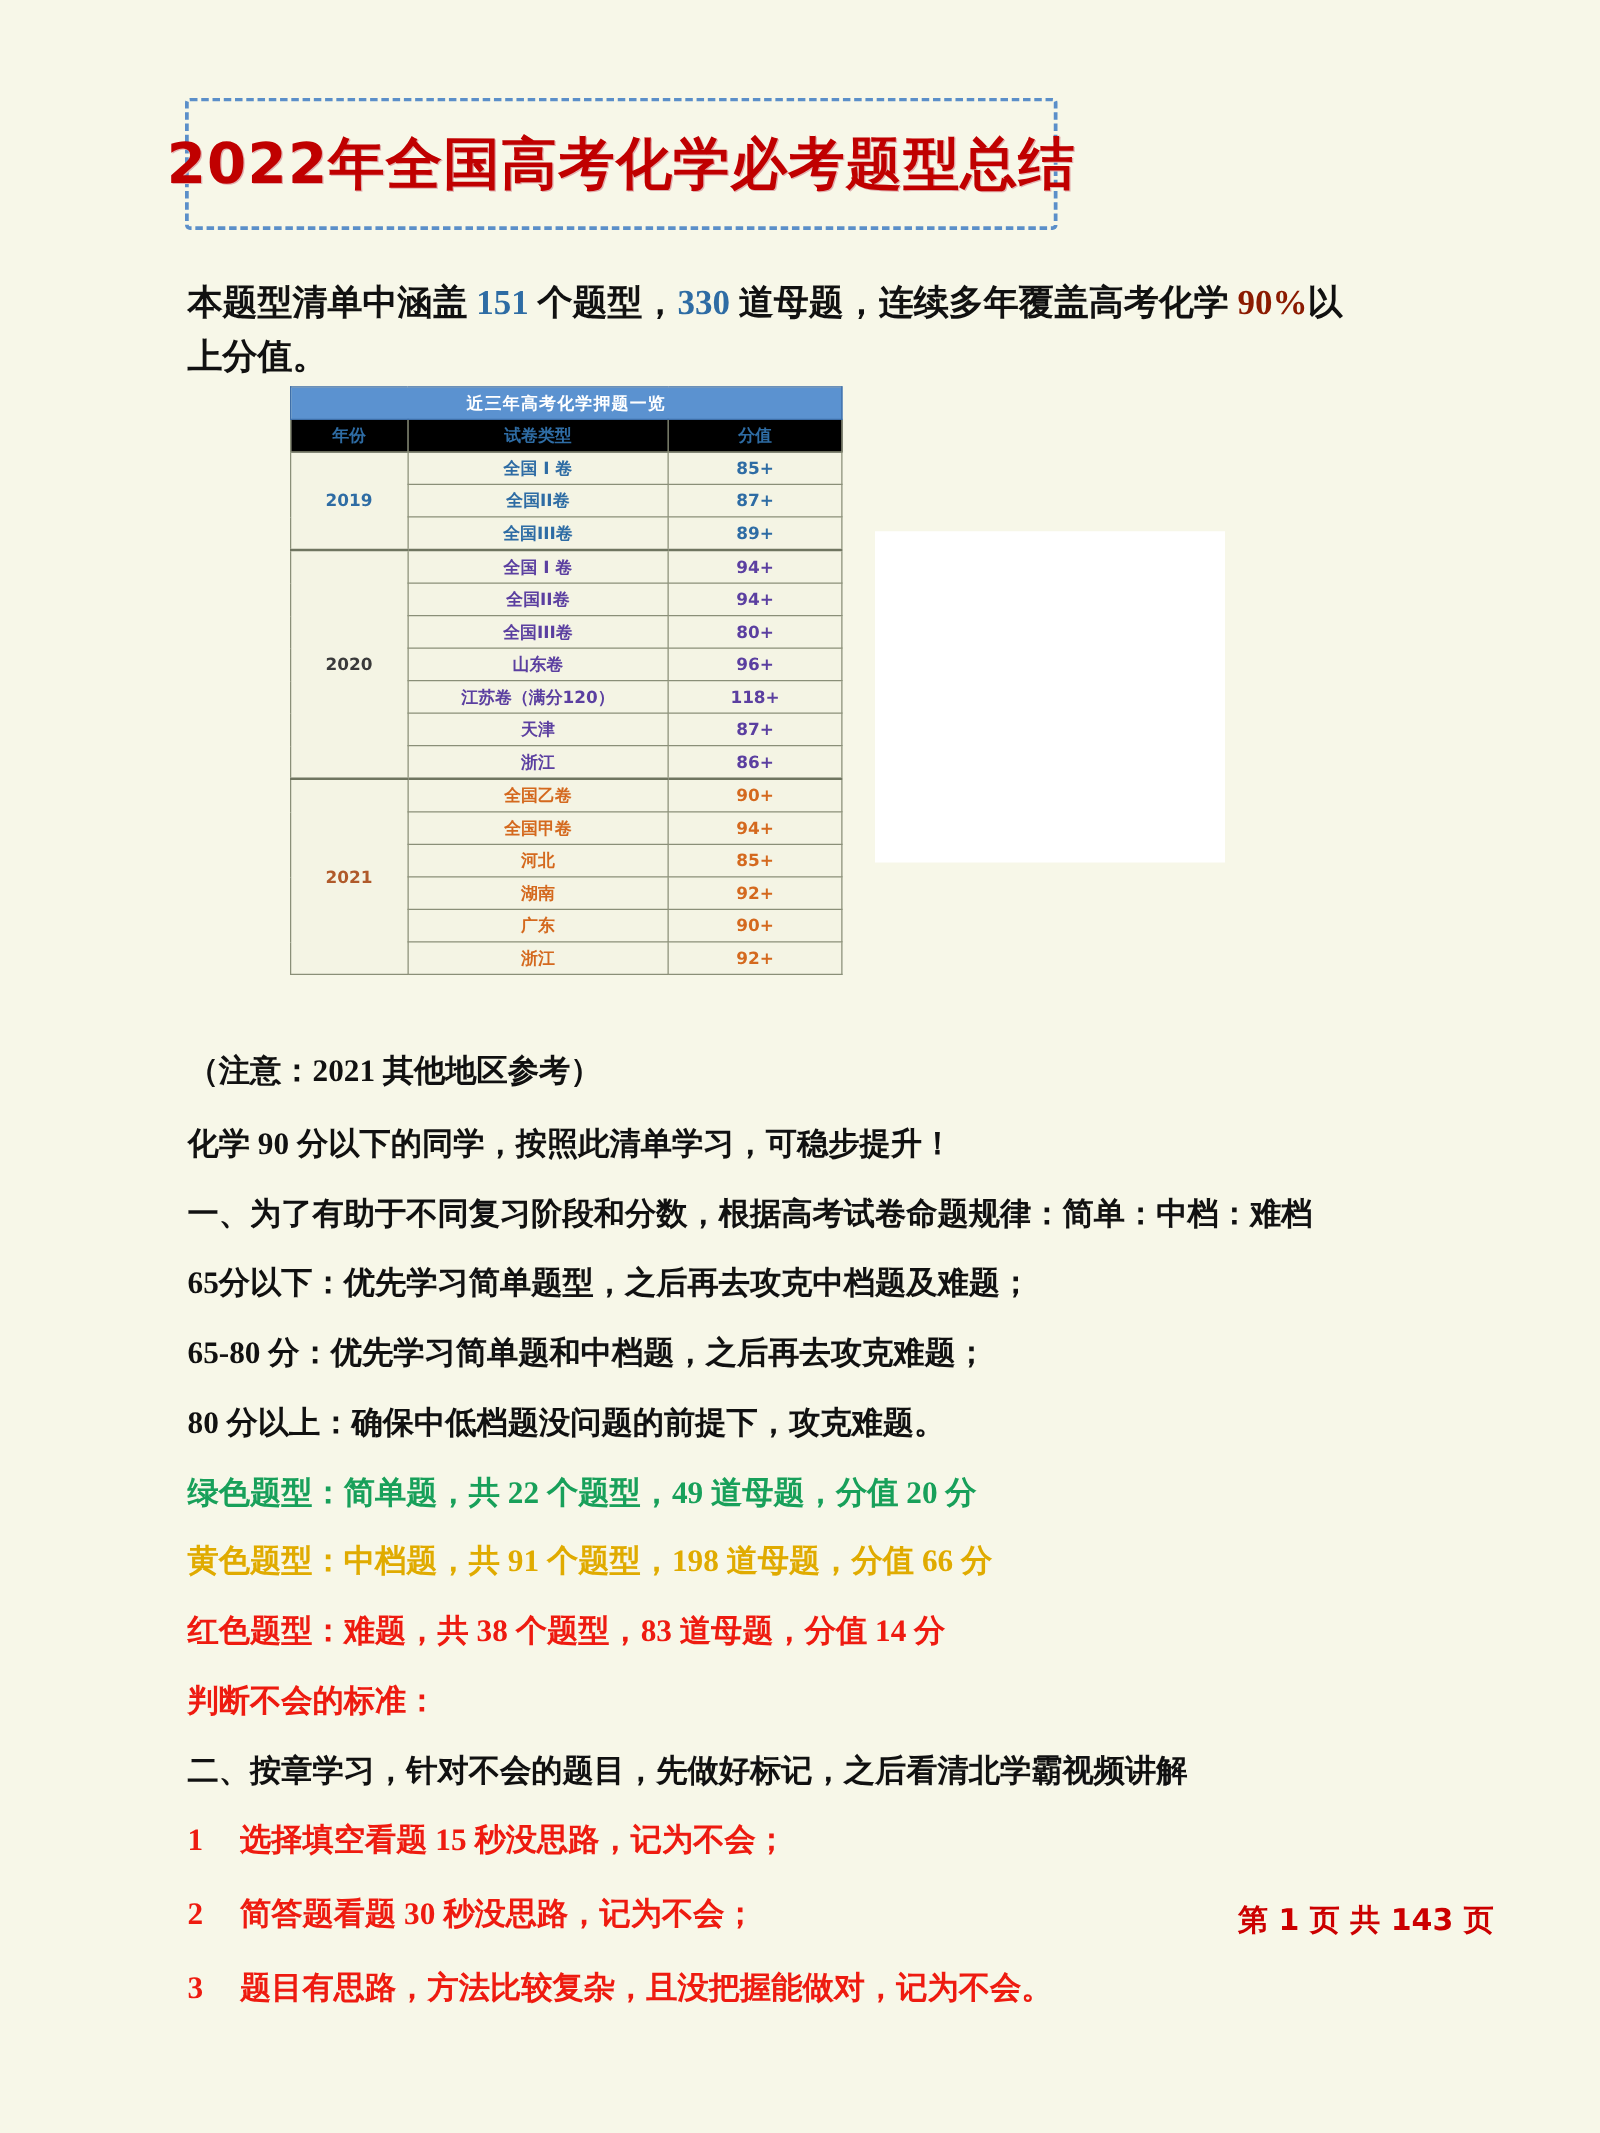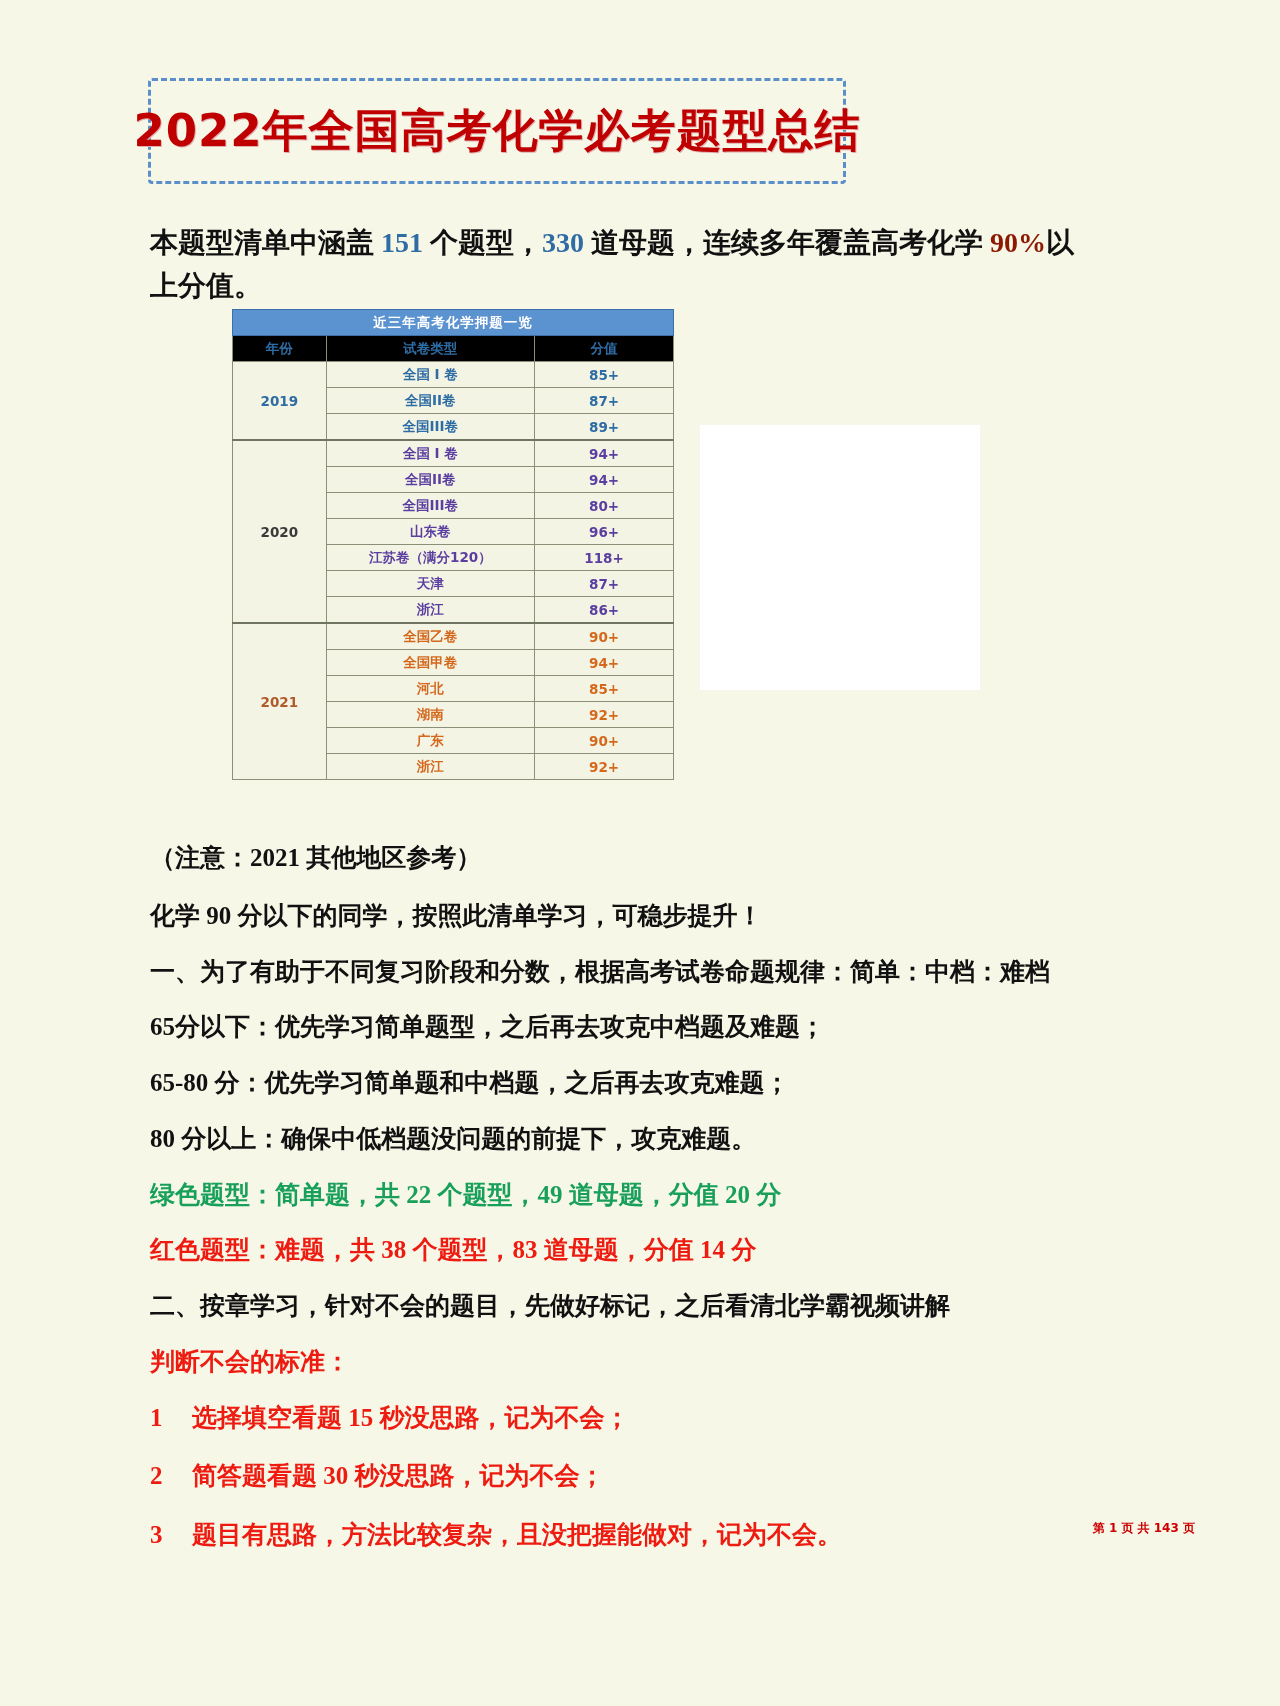--- a/index.html
+++ b/index.html
@@ -74,21 +74,21 @@
   .p.note{margin-bottom:19px;}
   .p.green{color:#18a05a;}
   .p.yellow{color:#e0ab00;}
   .p.red{color:#ee1b10;}
   .p.redlist{color:#ee1b10;margin-bottom:20px;}
   .listnum{display:inline-block;width:42px;}
 
   
   .page-num{
     position:absolute;right:85px;top:1520px;
-    color:#cc0000;font-weight:bold;font-size:12px;
+    color:#cc0000;font-weight:bold;font-size:24px;
     font-family:"DejaVu Sans","Liberation Sans",sans-serif;
   }
   .watermark{
     position:absolute;right:55px;top:1582px;
     display:flex;align-items:center;gap:8px;
     color:#6b6b6b;font-weight:bold;font-size:28px;
     font-family:"DejaVu Sans","Liberation Sans",sans-serif;
   }
   .wm-brand{color:#8a8a8a;}
 </style>
@@ -211,23 +211,24 @@
 
   <div class="body-text">
     <div id="paragraph-host">
         <p class="p note">（注意：2021 其他地区参考）</p>
         <p class="p">化学 90 分以下的同学，按照此清单学习，可稳步提升！</p>
         <p class="p">一、为了有助于不同复习阶段和分数，根据高考试卷命题规律：简单：中档：难档</p>
         <p class="p">65分以下：优先学习简单题型，之后再去攻克中档题及难题；</p>
         <p class="p">65-80 分：优先学习简单题和中档题，之后再去攻克难题；</p>
         <p class="p">80 分以上：确保中低档题没问题的前提下，攻克难题。</p>
         <p class="p green">绿色题型：简单题，共 22 个题型，49 道母题，分值 20 分</p>
+        <p class="p yellow">黄色题型：中档题，共 91 个题型，198 道母题，分值 66 分</p>
         <p class="p red">红色题型：难题，共 38 个题型，83 道母题，分值 14 分</p>
+        <p class="p red">判断不会的标准：</p>
         <p class="p">二、按章学习，针对不会的题目，先做好标记，之后看清北学霸视频讲解</p>
-        <p class="p red">判断不会的标准：</p>
       </div>
     <div id="criteria-host">
         <p class="p redlist"><span class="listnum">1</span><span>选择填空看题 15 秒没思路，记为不会；</span></p>
         <p class="p redlist"><span class="listnum">2</span><span>简答题看题 30 秒没思路，记为不会；</span></p>
         <p class="p redlist"><span class="listnum">3</span><span>题目有思路，方法比较复杂，且没把握能做对，记为不会。</span></p>
       </div>
   </div>
 
   <div class="page-num">第 1 页 共 143 页</div>
 

